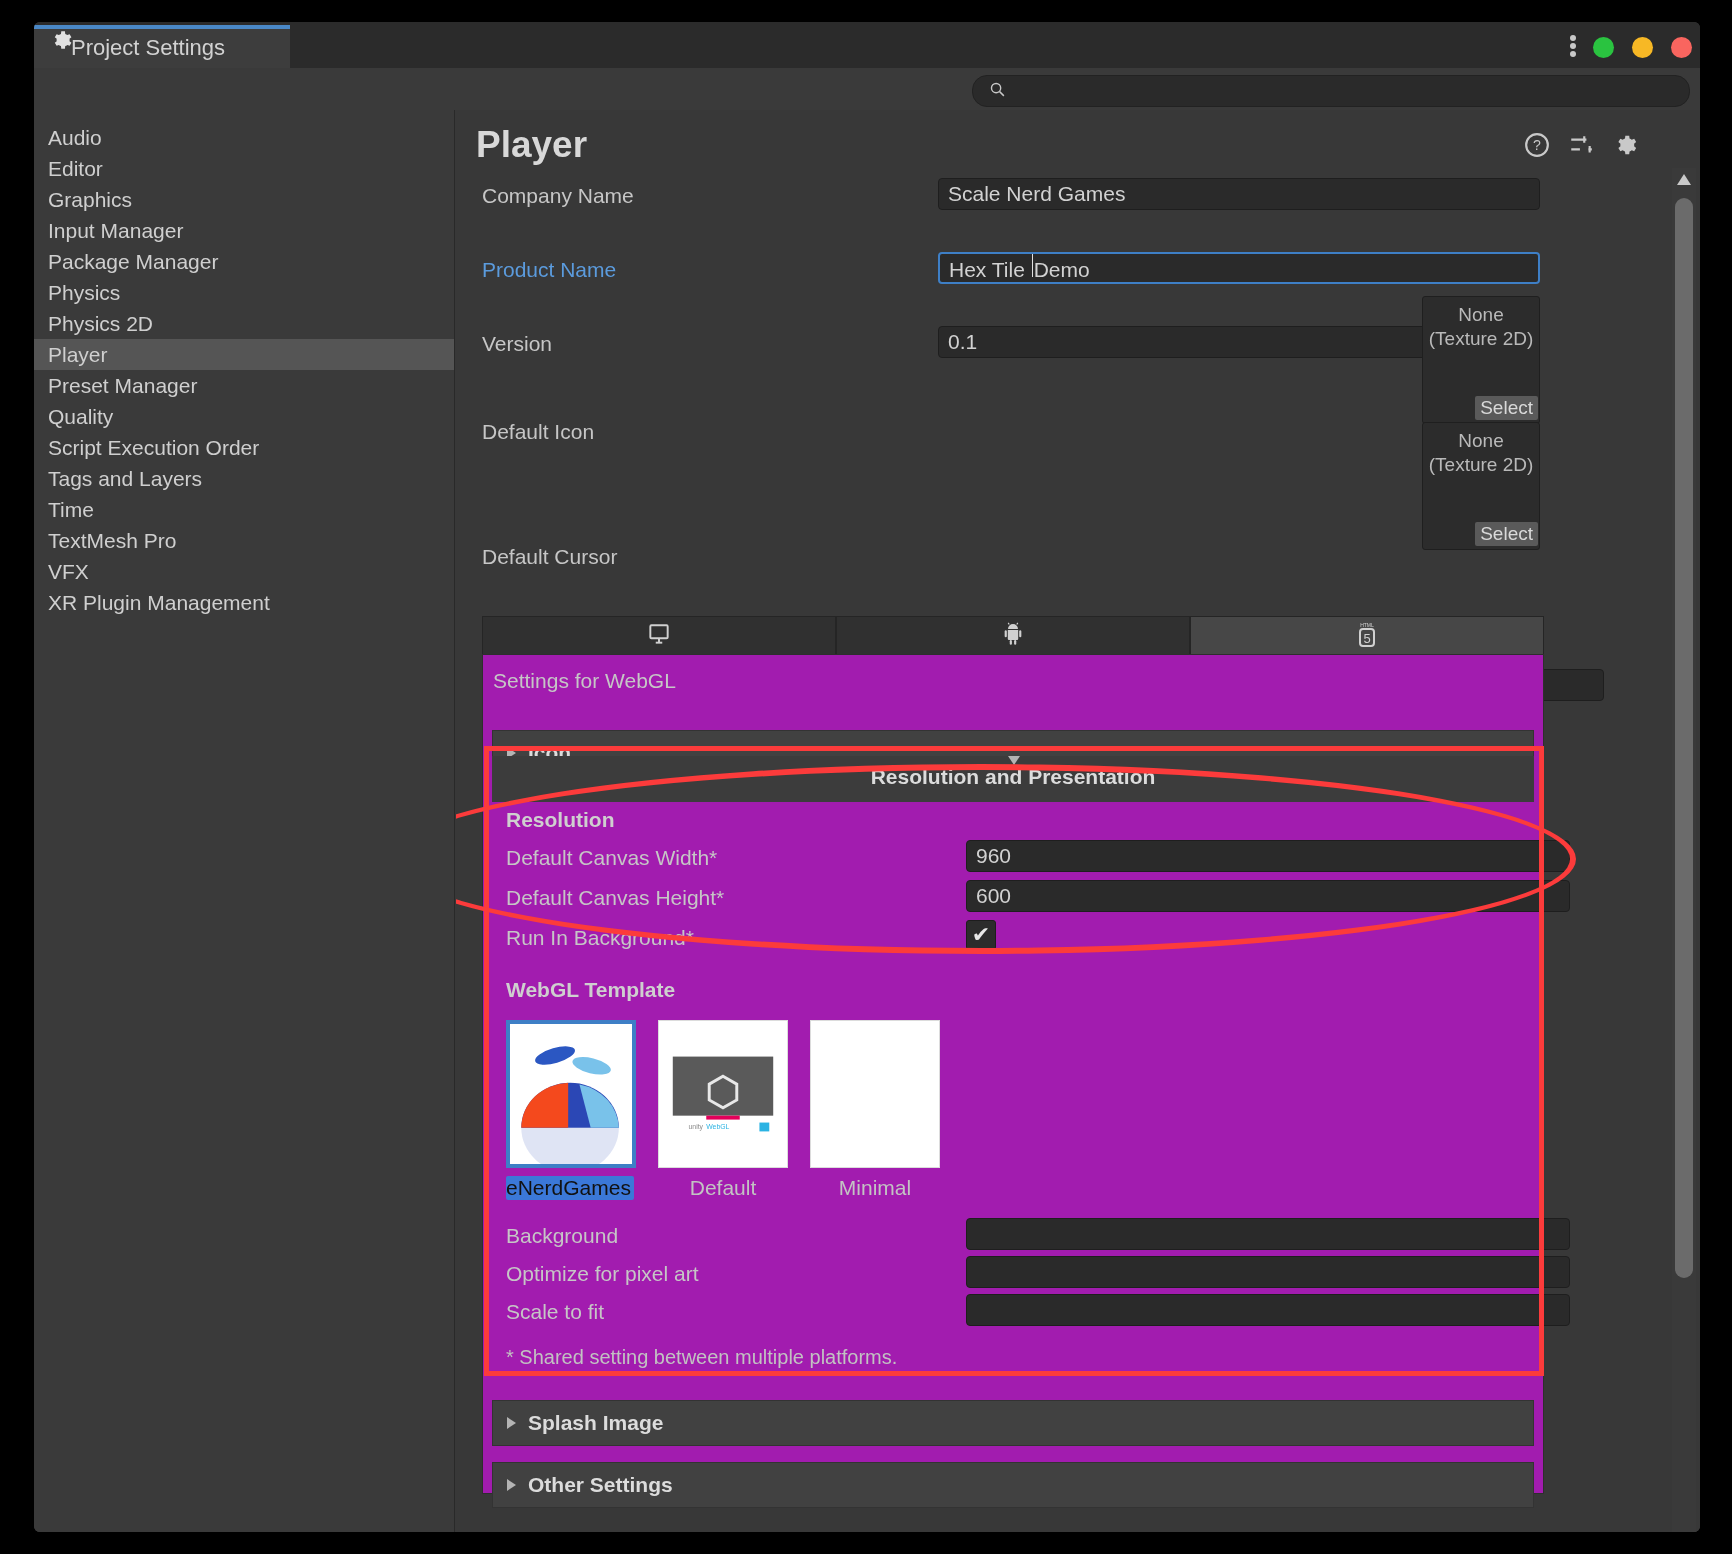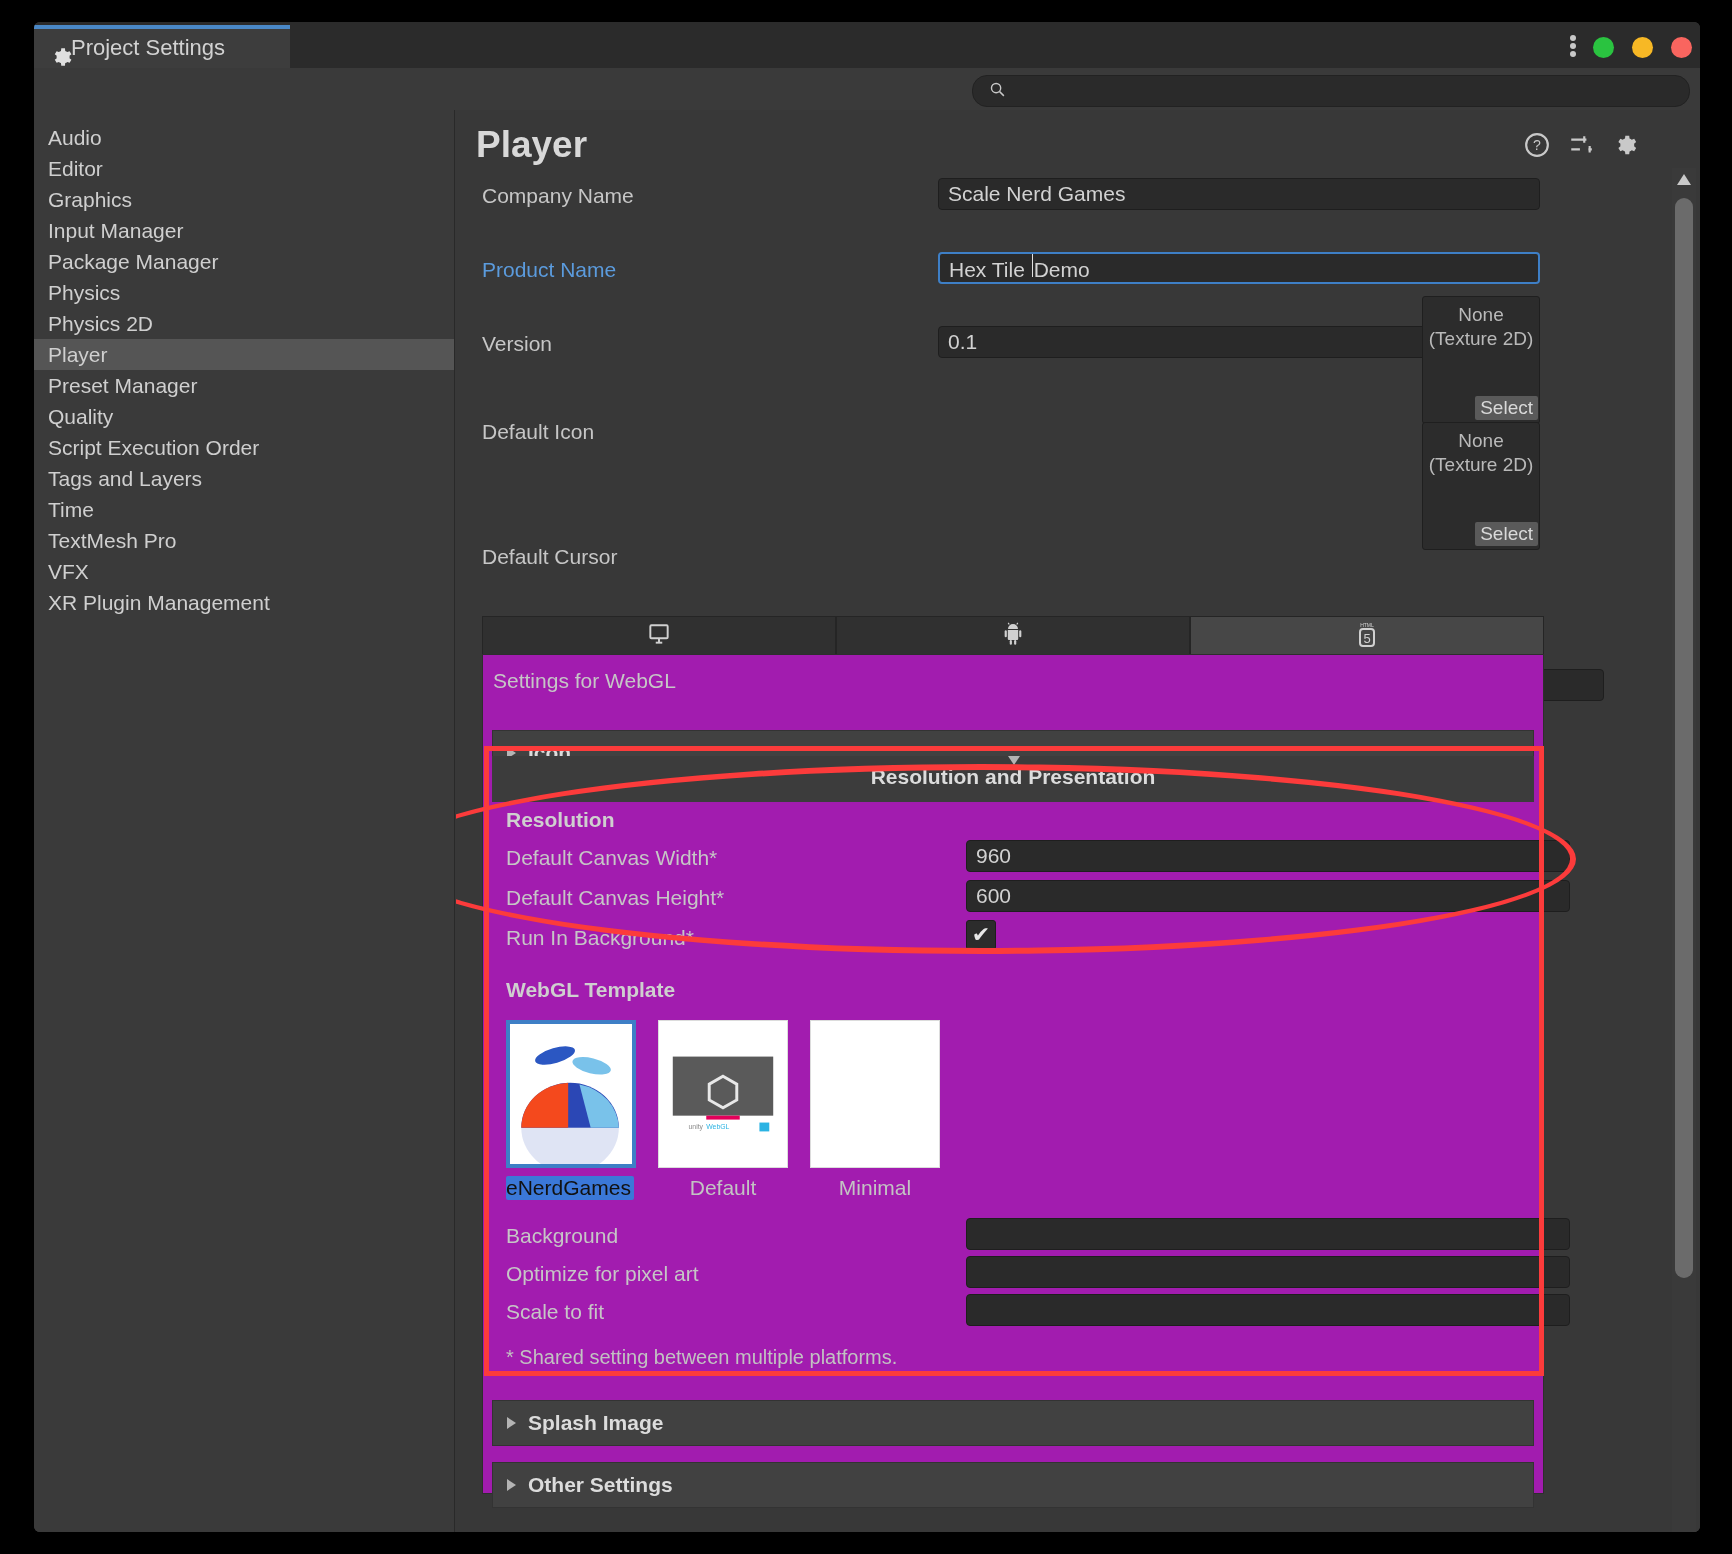--- a/index.html
+++ b/index.html
@@ -27,21 +27,21 @@
     position: absolute; left: 0; top: 0;
     width: 100%; height: 46px;
     background: #2b2b2b;
   }
   .tab-chip {
     position: absolute; left: 0; top: 3px;
     width: 256px; height: 43px;
     background: #3d3d3d;
     border-top: 4px solid #4a88c7;
     box-sizing: border-box;
-    display: flex; align-items: flex-end;
+    display: flex; align-items: flex-start;
     padding-left: 16px;
   }
   .tab-chip .lbl {
     color: #d2d2d2; font-size: 22px; margin-left: 11px;
     white-space: nowrap;
   }
   .gear-glyph { width: 22px; height: 22px; display:block; }
   .dots {
     position: absolute; right: 124px; top: 13px;
     width: 6px; height: 22px;

